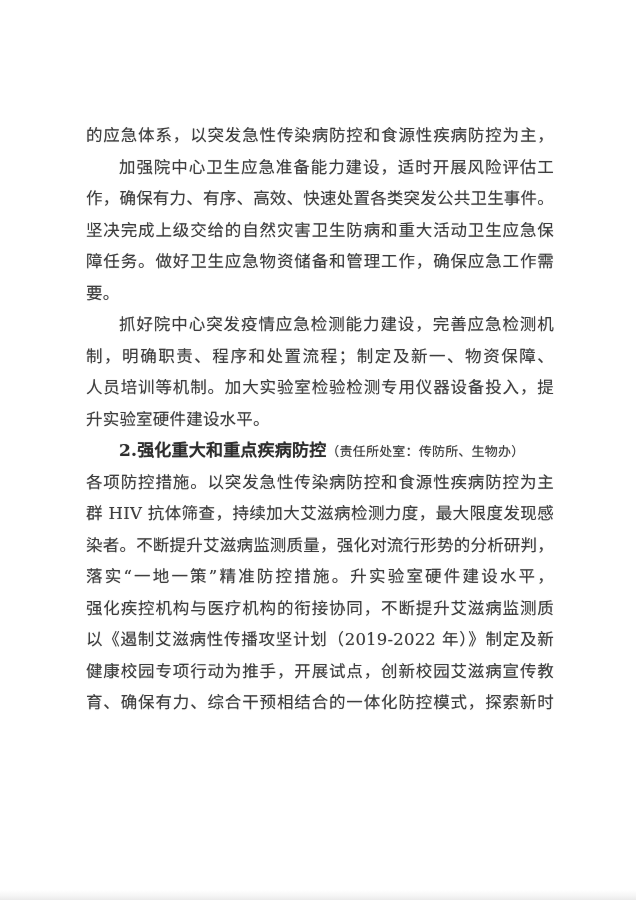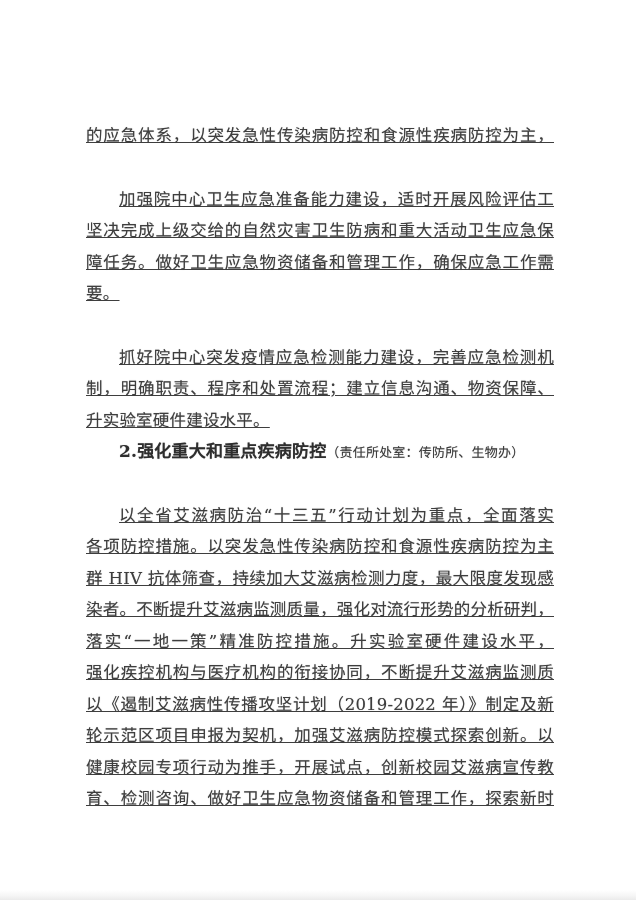--- a/index.html
+++ b/index.html
@@ -25,25 +25,23 @@
     line-height: 31.5px;
     text-shadow: 0 0 0.8px rgba(90, 90, 90, 0.55);
     letter-spacing: 0.2px;
   }
   .line {
     height: 31.5px;
     text-align: justify;
     text-align-last: justify;
     text-justify: inter-character;
     overflow: hidden;
-    text-decoration: underline;
   }
   .line.indent {
     text-indent: 33px;
-    margin-top: 32px;
   }
   .line.short {
     text-align-last: left;
   }
   .heading-line {
     height: 31.5px;
     text-indent: 33px;
     text-align-last: left;
     white-space: nowrap;
     overflow: hidden;
@@ -73,45 +71,45 @@
 <div class="page">
 
   <div class="textblock">
 
     <div>
       <div class="line">的应急体系，以突发急性传染病防控和食源性疾病防控为主，</div>
     </div>
 
     <div>
       <div class="line indent">加强院中心卫生应急准备能力建设，适时开展风险评估工</div>
+      <div class="line">作，确保有力、有序、高效、快速处置各类突发公共卫生事件。</div>
       <div class="line">坚决完成上级交给的自然灾害卫生防病和重大活动卫生应急保</div>
       <div class="line">障任务。做好卫生应急物资储备和管理工作，确保应急工作需</div>
       <div class="line short">要。</div>
     </div>
 
     <div>
       <div class="line indent">抓好院中心突发疫情应急检测能力建设，完善应急检测机</div>
-      <div class="line">制，明确职责、程序和处置流程；建立信息沟通、物资保障、</div>
+      <div class="line">制，明确职责、程序和处置流程；制定及新一、物资保障、</div>
+      <div class="line">人员培训等机制。加大实验室检验检测专用仪器设备投入，提</div>
       <div class="line short">升实验室硬件建设水平。</div>
     </div>
 
     <div class="heading-line">
       <span class="heading-title">2.强化重大和重点疾病防控</span><span class="heading-annot">（责任所处室：传防所、生物办）</span>
     </div>
 
     <div>
-      <div class="line indent">以全省艾滋病防治“十三五”行动计划为重点，全面落实</div>
       <div class="line">各项防控措施。以突发急性传染病防控和食源性疾病防控为主</div>
       <div class="line">群 HIV 抗体筛查，持续加大艾滋病检测力度，最大限度发现感</div>
       <div class="line">染者。不断提升艾滋病监测质量，强化对流行形势的分析研判，</div>
       <div class="line">落实“一地一策”精准防控措施。升实验室硬件建设水平，</div>
       <div class="line">强化疾控机构与医疗机构的衔接协同，不断提升艾滋病监测质量。</div>
       <div class="line">以《遏制艾滋病性传播攻坚计划（2019-2022 年）》制定及新一</div>
-      <div class="line">轮示范区项目申报为契机，加强艾滋病防控模式探索创新。以</div>
       <div class="line">健康校园专项行动为推手，开展试点，创新校园艾滋病宣传教</div>
-      <div class="line">育、检测咨询、做好卫生应急物资储备和管理工作，探索新时</div>
+      <div class="line">育、确保有力、综合干预相结合的一体化防控模式，探索新时</div>
     </div>
 
   </div>
 
   <div class="page-edge-shadow"></div>
 
 </div>
 
 </body></html>

